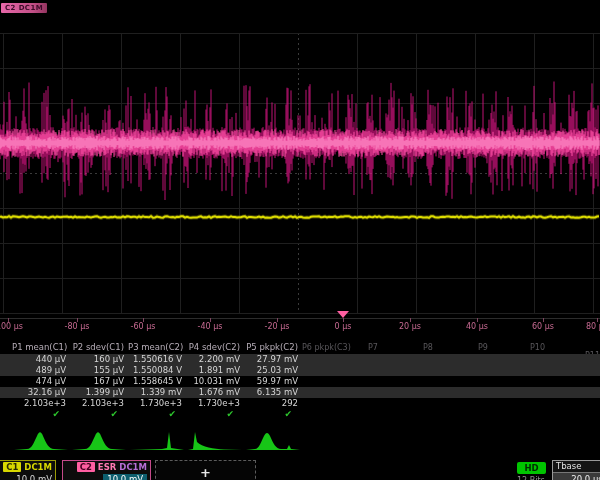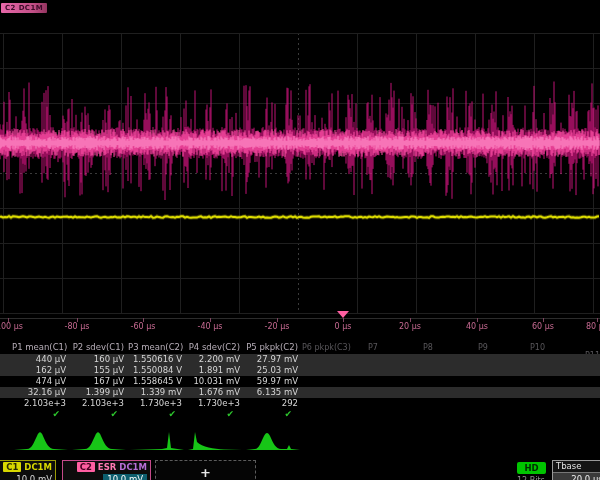--- a/index.html
+++ b/index.html
@@ -137,21 +137,21 @@
         <div class="cells">
           <span class="cell ">440 µV</span>
           <span class="cell ">160 µV</span>
           <span class="cell ">1.550616 V</span>
           <span class="cell ">2.200 mV</span>
           <span class="cell ">27.97 mV</span>
         </div>
       </div>
       <div class="trow stripe">
         <div class="cells">
-          <span class="cell ">162 µV</span>
+          <span class="cell ">489 µV</span>
           <span class="cell ">155 µV</span>
           <span class="cell ">1.550084 V</span>
           <span class="cell ">1.891 mV</span>
           <span class="cell ">25.03 mV</span>
         </div>
       </div>
       <div class="trow ">
         <div class="cells">
           <span class="cell ">474 µV</span>
           <span class="cell ">167 µV</span>

